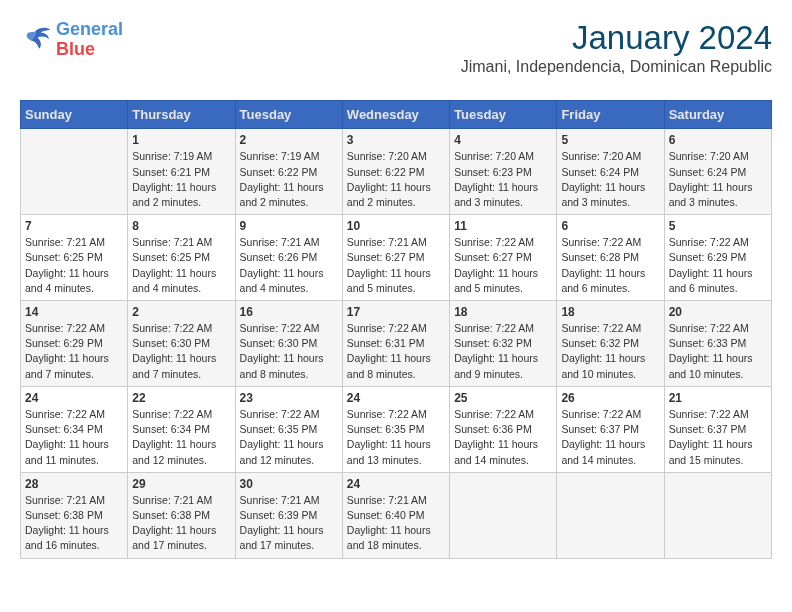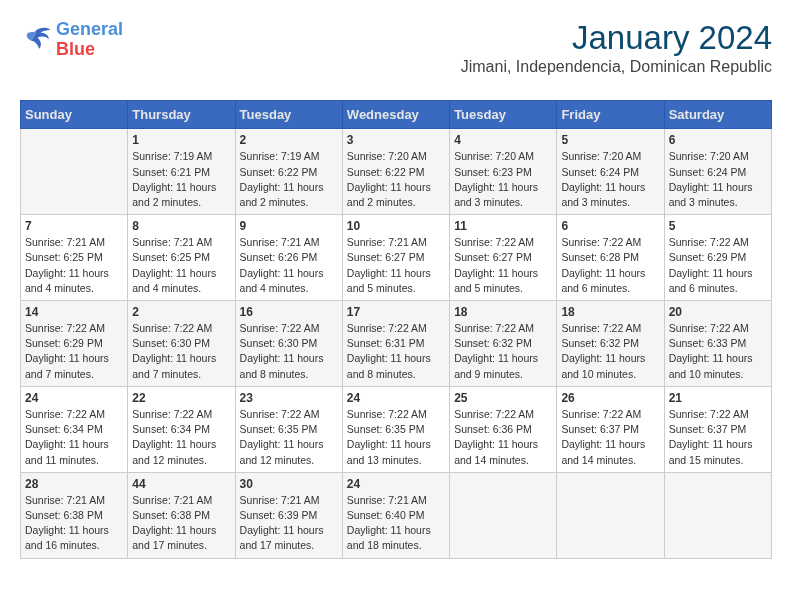--- a/index.html
+++ b/index.html
@@ -325,21 +325,21 @@
       </tr>
       <tr>
         <td>
           <span class="day-num">28</span>
           <div class="day-info" style="white-space: pre-line;">Sunrise: 7:21 AM
 Sunset: 6:38 PM
 Daylight: 11 hours
 and 16 minutes.</div>
         </td>
         <td>
-          <span class="day-num">44</span>
+          <span class="day-num">29</span>
           <div class="day-info" style="white-space: pre-line;">Sunrise: 7:21 AM
 Sunset: 6:38 PM
 Daylight: 11 hours
 and 17 minutes.</div>
         </td>
         <td>
           <span class="day-num">30</span>
           <div class="day-info" style="white-space: pre-line;">Sunrise: 7:21 AM
 Sunset: 6:39 PM
 Daylight: 11 hours

